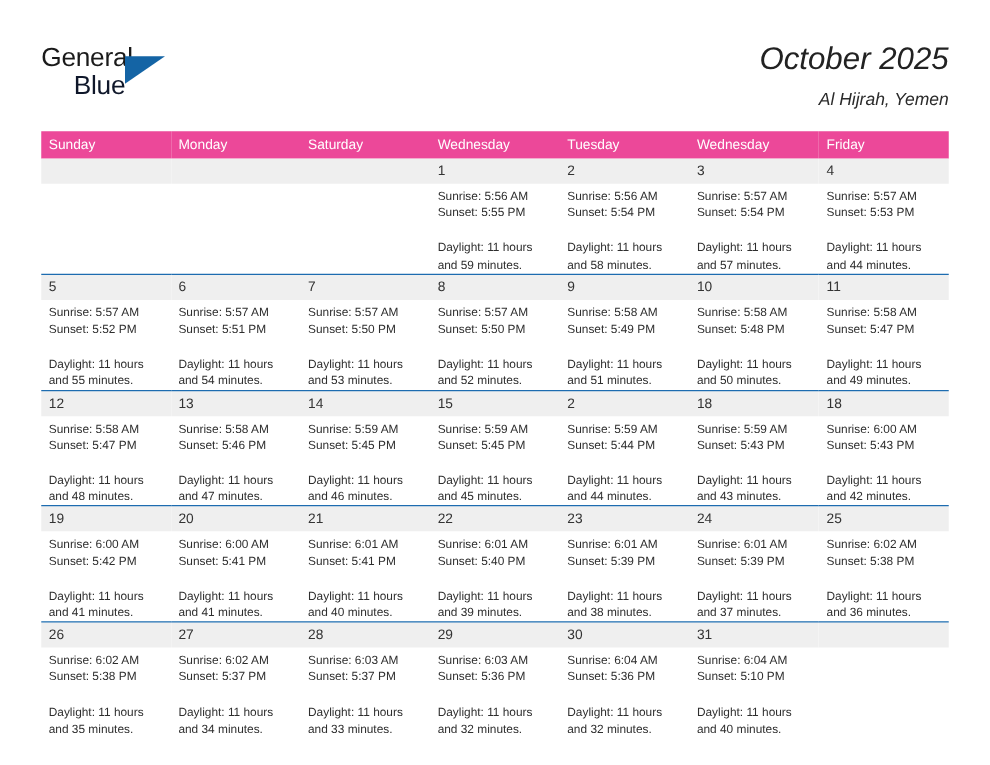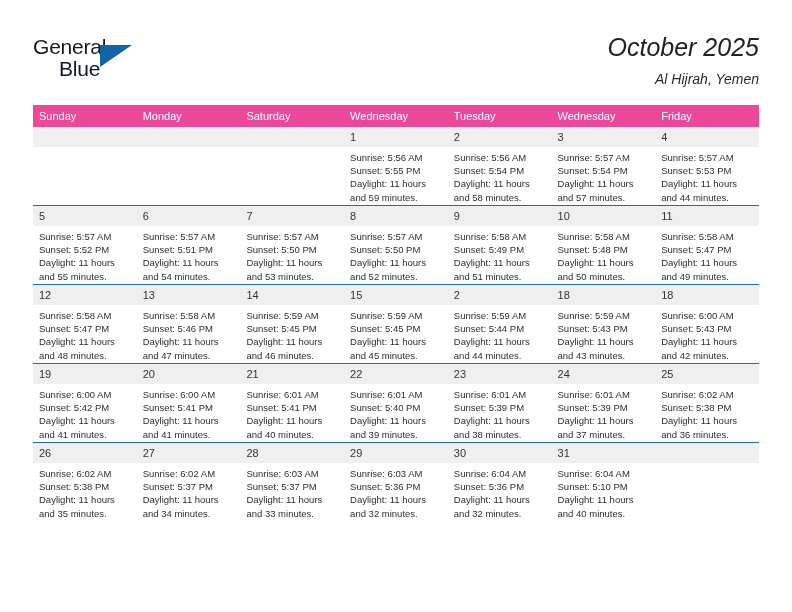--- a/index.html
+++ b/index.html
@@ -130,20 +130,21 @@
     padding: 4px 7px 0 6px;
     font-size: 9.5px;
     color: #2e2e2e;
     line-height: 13.2px;
   }
   .cell-body div {
     white-space: nowrap;
   }
   .cell-body .daylight-line {
     white-space: normal;
+    margin-top: 15px;
   }
 </style>
 </head>
 <body>
 
 <div class="page">
 
   <div class="header">
 
     <div class="brand">

